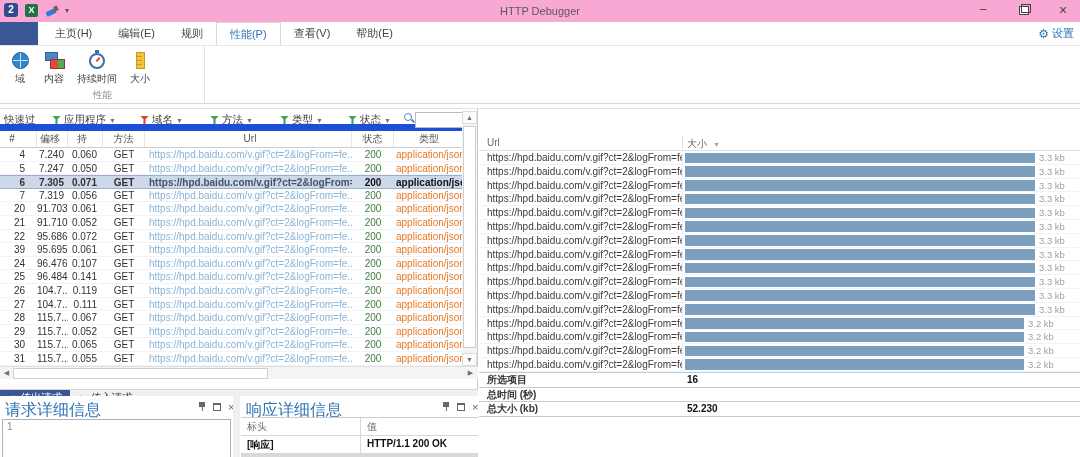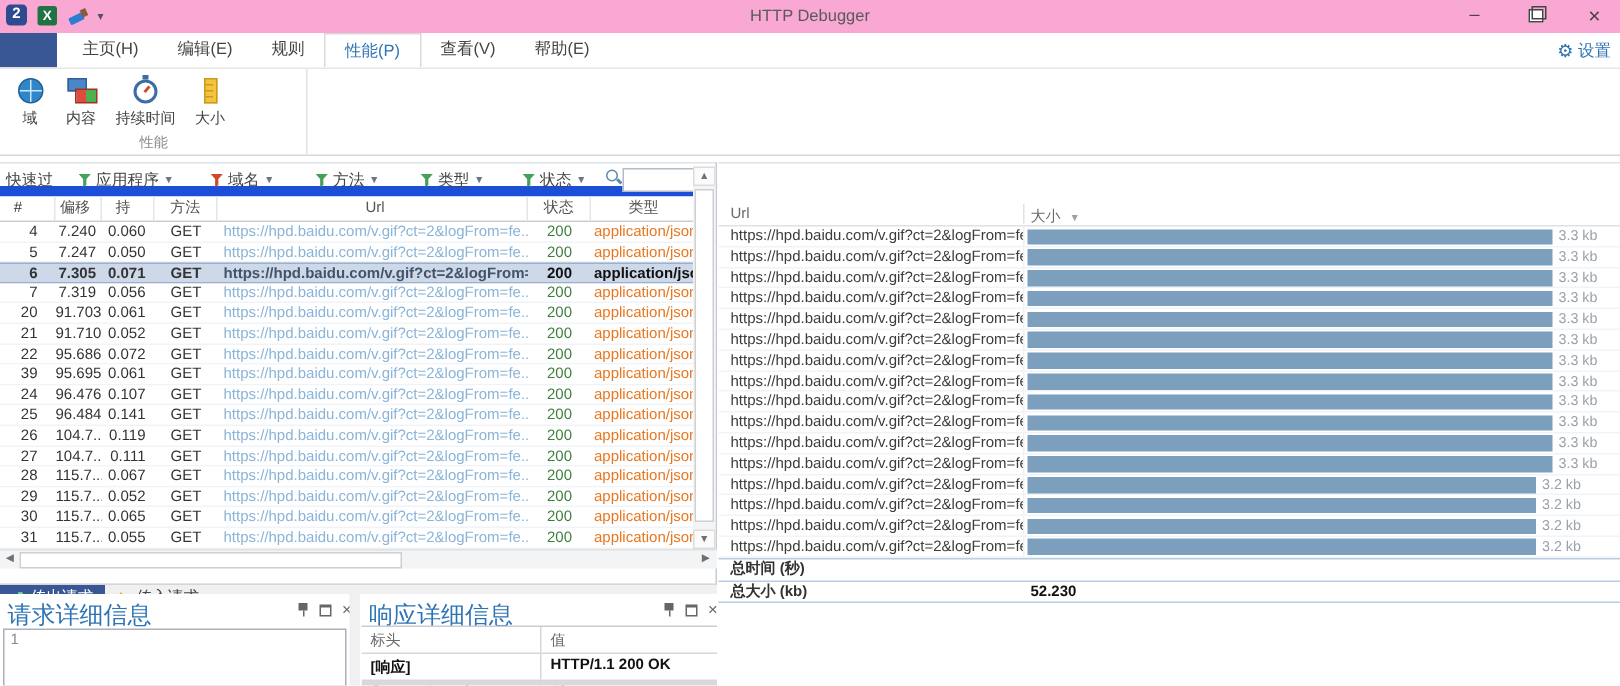--- a/index.html
+++ b/index.html
@@ -629,20 +629,24 @@
           <div class="rprow">
             <div class="u">https://hpd.baidu.com/v.gif?ct=2&amp;logFrom=feed_ind...</div>
             <div class="s">
               <div class="bar" style="width: 339px;"></div>
               <div class="sz" style="left: 345px;">3.2 kb</div>
             </div>
           </div>
         </div>
       <div class="rp-summary">
           <div class="sumrow">
+            <div class="sl">所选项目</div>
+            <div class="sv">16</div>
+          </div>
+          <div class="sumrow">
             <div class="sl">总时间 (秒)</div>
           </div>
           <div class="sumrow">
             <div class="sl">总大小 (kb)</div>
             <div class="sv">52.230</div>
           </div>
         </div>
     </div>
   </div>
 </div>

